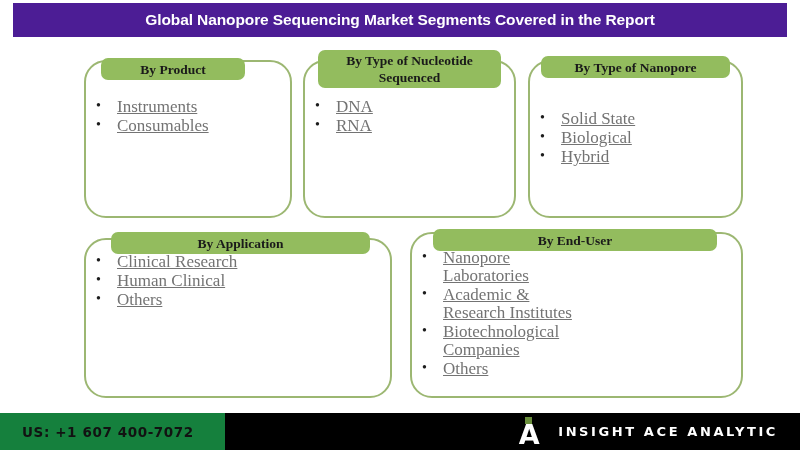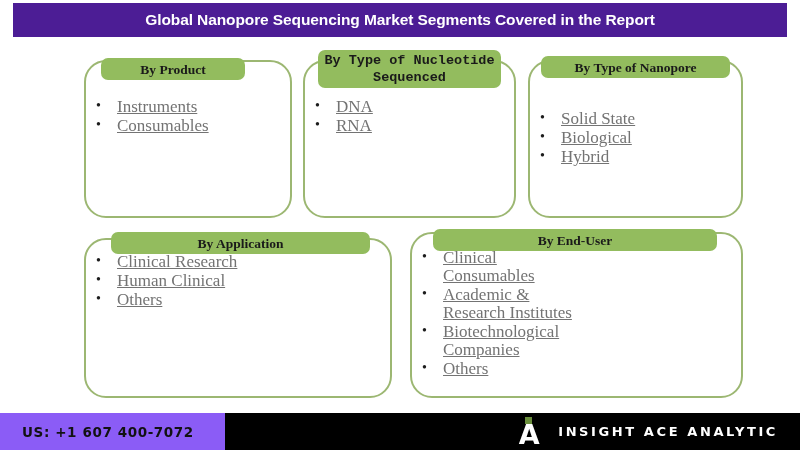--- a/index.html
+++ b/index.html
@@ -89,21 +89,21 @@
     font-size: 14px;
     color: #1c1c1c;
   }
 
   
   #card-product        { left: 84px;  top: 60px;  width: 208px; height: 158px; }
   #header-product      { left: 101px; top: 58px;  width: 144px; height: 22px; }
   #body-product        { left: 92px;  top: 98px;  width: 190px; }
 
   #card-nucleotide     { left: 303px; top: 60px;  width: 213px; height: 158px; }
-  #header-nucleotide   { left: 318px; top: 50px;  width: 183px; height: 38px; font-family: Liberation Mono, monospace; }
+  #header-nucleotide   { left: 318px; top: 50px;  width: 183px; height: 38px; }
   #body-nucleotide     { left: 311px; top: 98px;  width: 196px; }
 
   #card-nanopore       { left: 528px; top: 60px;  width: 215px; height: 158px; }
   #header-nanopore     { left: 541px; top: 56px;  width: 189px; height: 22px; }
   #body-nanopore       { left: 536px; top: 98px;  width: 198px; margin-top: 12px; }
 
   
   #card-application    { left: 84px;  top: 238px; width: 308px; height: 160px; }
   #header-application  { left: 111px; top: 232px; width: 259px; height: 22px; }
   #body-application    { left: 92px;  top: 253px; width: 290px; }
@@ -118,21 +118,21 @@
     left: 0;
     top: 413px;
     width: 800px;
     height: 37px;
     background: #000000;
     display: flex;
     align-items: stretch;
   }
   #footer-phone-block {
     width: 225px;
-    background: #8b5cf6;
+    background: #15803d;
     display: flex;
     align-items: center;
   }
   #footer-phone {
     color: #121212;
     font-family: "DejaVu Sans", sans-serif;
     font-weight: bold;
     font-size: 13.5px;
     letter-spacing: 0.6px;
     padding-left: 22px;
@@ -222,21 +222,21 @@
     <li class="bullet-item">Clinical Research</li>
     <li class="bullet-item">Human Clinical</li>
     <li class="bullet-item">Others</li>
   </ul>
 </div>
 
 <div class="card" id="card-enduser"></div>
 <div class="card-header" id="header-enduser">By End-User</div>
 <div class="card-body" id="body-enduser">
   <ul class="bullet-list">
-    <li class="bullet-item" style="width:105px;">Clinical Consumables</li>
+    <li class="bullet-item" style="width:105px;">Nanopore Laboratories</li>
     <li class="bullet-item" style="width:140px;">Academic &amp; Research Institutes</li>
     <li class="bullet-item" style="width:150px;">Biotechnological Companies</li>
     <li class="bullet-item">Others</li>
   </ul>
 </div>
 
 <div id="footer">
   <div id="footer-phone-block">
     <span id="footer-phone">US: +1 607 400-7072</span>
   </div>

